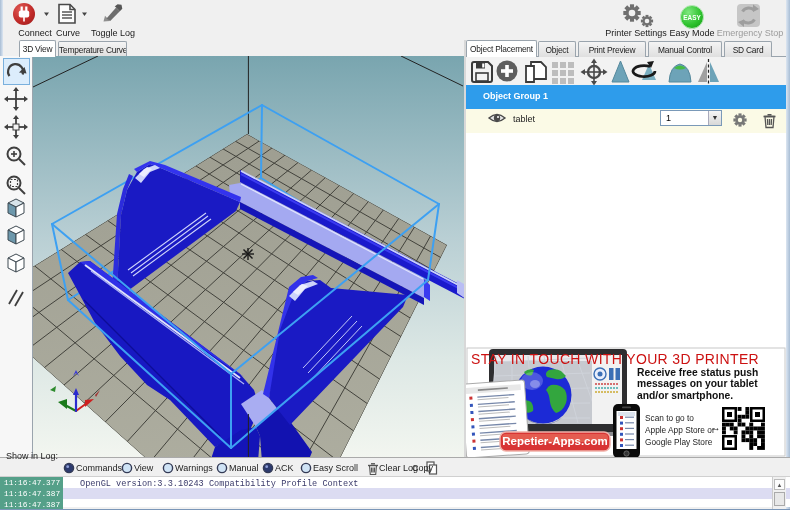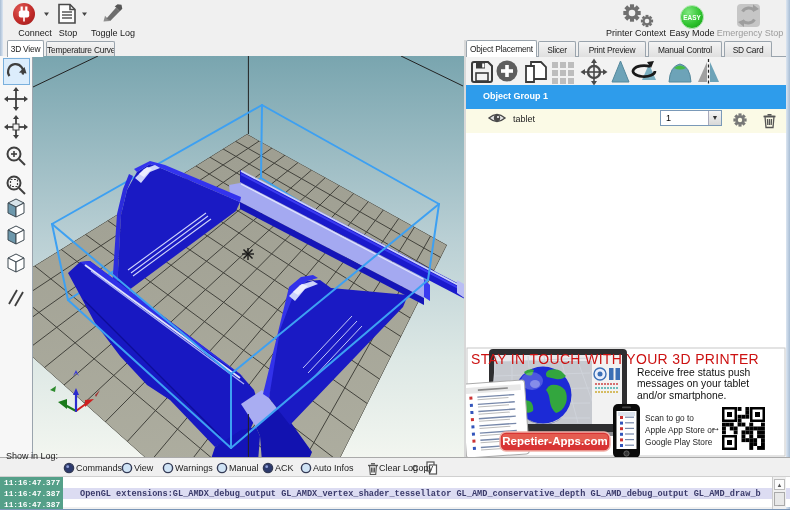--- a/index.html
+++ b/index.html
@@ -74,28 +74,28 @@
 <text x="692" y="20" font-size="6.4" font-weight="bold" fill="#fff" text-anchor="middle" font-family="Liberation Sans, sans-serif">EASY</text>
 <rect x="737" y="4" width="23" height="23" rx="4" fill="#c6c6c6"></rect>
 <g stroke="#9e9e9e" stroke-width="3" fill="none">
 <path d="M742.5 11.5 a7.5 7.5 0 0 1 12 -1"></path>
       <path d="M754.5 19.5 a7.5 7.5 0 0 1 -12 1"></path>
 </g>
 <polygon points="753,4.5 759,9 753,12" fill="#9e9e9e"></polygon>
 <polygon points="744,27 738,22 744,19.5" fill="#9e9e9e"></polygon>
 </svg>
 <div class="lbl" style="left:6px;top:28px;width:58px">Connect</div>
-<div class="lbl" style="left:48px;top:28px;width:40px">Stop</div>
+<div class="lbl" style="left:48px;top:28px;width:40px">Curve</div>
 <div class="lbl" style="left:84px;top:28px;width:58px">Toggle Log</div>
-<div class="lbl" style="left:600px;top:28px;width:72px">Printer Context</div>
+<div class="lbl" style="left:600px;top:28px;width:72px">Printer Settings</div>
 <div class="lbl" style="left:666px;top:28px;width:52px">Easy Mode</div>
 <div class="lbl" style="left:712px;top:28px;width:76px;color:#9b9b9b">Emergency Stop</div>
 
 <div class="abs" style="left:3px;top:40px;width:461px;height:17px;background:#f0f0f0;border-bottom:1px solid #9aa4ad"></div>
-<div class="tabrow" style="left:0;top:40px;width:500px">
+<div class="tabrow" style="left:12px;top:40px;width:500px">
 <div class="tab active" style="left:7px;width:37px">3D View</div>
 <div class="tab" style="left:46px;width:69px">Temperature Curve</div>
 </div>
 
 <svg width="33" height="404" viewBox="0 0 33 404" style="position:absolute;left:0;top:56px">
 <rect x="0" y="0" width="33" height="404" fill="#f7f7f7"></rect>
     <rect x="32" y="0" width="1" height="404" fill="#9aa4ad"></rect>
 <rect x="3.5" y="2.5" width="26" height="26" fill="#dcedfc" stroke="#7ab0dd"></rect>
 <g fill="none" stroke="#3f3f3f" stroke-width="2.2">
 <path d="M9.5 20 a7.5 7.5 0 1 1 13 -1.5"></path>
@@ -286,21 +286,21 @@
 </g>
 </g>
     </svg></div>
 
 <div class="abs" style="left:464px;top:40px;width:2px;height:418px;background:#d8d8d8"></div>
 
 <div class="abs" style="left:466px;top:40px;width:320px;height:418px;background:#fff"></div>
 <div class="abs" style="left:466px;top:40px;width:320px;height:17px;background:#f0f0f0;border-bottom:1px solid #9aa4ad"></div>
 <div class="tabrow" style="left:466px;top:40px;width:320px">
 <div class="tab active" style="left:0px;width:71px">Object Placement</div>
-<div class="tab" style="left:72px;width:38px">Slicer</div>
+<div class="tab" style="left:72px;width:38px">Object</div>
 <div class="tab" style="left:112px;width:68px">Print Preview</div>
 <div class="tab" style="left:182px;width:74px">Manual Control</div>
 <div class="tab" style="left:258px;width:48px">SD Card</div>
 </div>
 <div class="abs" style="left:466px;top:57px;width:320px;height:28px;background:#f2f2f2"></div>
 <svg width="324" height="28" viewBox="0 0 324 28" style="position:absolute;left:466px;top:58px">
 <g transform="translate(4,2)">
 <g fill="none" stroke="#3a3a3a" stroke-width="2">
 <path d="M2 4 q0-2 2-2 h14 l4 4 v14 q0 2 -2 2 h-16 q-2 0 -2 -2 z"></path>
 </g>
@@ -522,21 +522,21 @@
         <rect x="33" y="5" width="5" height="5" fill="#000"></rect>
         <rect x="0" y="28" width="15" height="15" fill="#000"></rect>
         <rect x="2.5" y="30.5" width="10" height="10" fill="#fff"></rect>
         <rect x="5" y="33" width="5" height="5" fill="#000"></rect>
       </g>
 <rect x="500" y="432" width="110" height="19" rx="6" fill="#d83434" stroke="#f0b0a8" stroke-width="1.5"></rect>
 <rect x="502" y="434" width="106" height="8" rx="4" fill="#e45c50"></rect>
 </g>
 </svg>
 <div class="abs" style="left:471px;top:351px;width:312px;font-size:14px;font-weight:normal;color:#cc1111;letter-spacing:0.35px">STAY IN TOUCH WITH YOUR 3D PRINTER</div>
-<div class="abs" style="left:637px;top:367px;font-size:10.3px;font-weight:normal;color:#111;line-height:11.3px">Receive free status push<br>messages on your tablet<br>and/or smartphone.</div>
+<div class="abs" style="left:637px;top:367px;font-size:10.3px;font-weight:bold;color:#111;line-height:11.3px">Receive free status push<br>messages on your tablet<br>and/or smartphone.</div>
 <div class="abs" style="left:645px;top:412px;font-size:8.3px;color:#222;line-height:12px">Scan to go to<br>Apple App Store or<br>Google Play Store</div>
 <div class="abs" style="left:710px;top:421px;font-size:11px;color:#222">→</div>
 <div class="abs" style="left:500px;top:435px;width:110px;text-align:center;font-size:11.5px;font-weight:bold;color:#fff;z-index:3;white-space:nowrap">Repetier-Apps.com</div>
 
 <div class="abs" style="left:0;top:457px;width:790px;height:1px;background:#aaa"></div>
 <div class="abs" style="left:0;top:458px;width:790px;height:19px;background:#f0f0f0;border-bottom:1px solid #d0d0d0"></div>
 <svg width="790" height="20" viewBox="0 0 790 20" style="position:absolute;left:0;top:458px">
 <circle cx="69" cy="10" r="4.6" fill="#2c3a6e" stroke="#333a55" stroke-width="1.4"></circle>
     <circle cx="67.7" cy="8.7" r="1.4" fill="#8fa0d8"></circle>
     <circle cx="127" cy="10" r="4.6" fill="#cfe3f5" stroke="#333a55" stroke-width="1.4"></circle>
@@ -557,29 +557,29 @@
 <rect x="427" y="4" width="7" height="9"></rect>
       <rect x="429.5" y="7" width="7" height="9"></rect>
 </g>
 </svg>
 <div class="abs" style="left:6px;top:451px;font-size:9px;color:#222">Show in Log:</div>
 <div class="abs" style="left:76px;top:463px;font-size:9px;color:#222">Commands</div>
 <div class="abs" style="left:134px;top:463px;font-size:9px;color:#222">View</div>
 <div class="abs" style="left:175px;top:463px;font-size:9px;color:#222">Warnings</div>
 <div class="abs" style="left:229px;top:463px;font-size:9px;color:#222">Manual</div>
 <div class="abs" style="left:275px;top:463px;font-size:9px;color:#222">ACK</div>
-<div class="abs" style="left:313px;top:463px;font-size:9px;color:#222">Auto Infos</div>
+<div class="abs" style="left:313px;top:463px;font-size:9px;color:#222">Easy Scroll</div>
 <div class="abs" style="left:379px;top:463px;font-size:9px;color:#222">Clear Log</div>
 <div class="abs" style="left:412px;top:463px;font-size:9px;color:#222">Copy</div>
 
-<div class="abs" style="left:0;top:477px;width:790px;height:30px;background:#fff;font-family:'Liberation Mono',monospace;font-size:8.6px;font-weight:bold">
+<div class="abs" style="left:0;top:477px;width:790px;height:30px;background:#fff;font-family:'Liberation Mono',monospace;font-size:8.6px;font-weight:normal">
 <div class="abs" style="left:0;top:10.8px;width:790px;height:10.8px;background:#dcdcf2"></div>
 <div class="abs" style="left:0;top:0;width:63px;height:33px;background:#55a089"></div>
 <div class="abs" style="left:4px;top:2px;color:#fff;font-size:7.8px">11:16:47.377</div>
 <div class="abs" style="left:4px;top:13px;color:#fff;font-size:7.8px">11:16:47.387</div>
 <div class="abs" style="left:4px;top:23.8px;color:#fff;font-size:7.8px">11:16:47.387</div>
-<div class="abs" style="left:80px;top:12.3px;color:#3a3a6a;white-space:nowrap">OpenGL extensions:GL_AMDX_debug_output GL_AMDX_vertex_shader_tessellator GL_AMD_conservative_depth GL_AMD_debug_output GL_AMD_draw_b</div>
+<div class="abs" style="left:80px;top:1.5px;color:#3a3a6a">OpenGL version:3.3.10243 Compatibility Profile Context</div>
 </div>
 
 <div class="abs" style="left:772px;top:477px;width:14px;height:33px;background:#f0f0f0;border-left:1px solid #ccc">
 <div style="position:absolute;left:1px;top:2px;width:11px;height:11px;background:#fdfdfd;border:1px solid #bbb;font-size:6px;text-align:center;line-height:10px;color:#555">▲</div>
 <div style="position:absolute;left:1px;top:15px;width:11px;height:14px;background:#e8e8e8;border:1px solid #aaa"></div>
 </div>
 <div class="abs" style="left:0;top:509px;width:790px;height:1px;background:#7a96b8"></div>
 </body></html>

